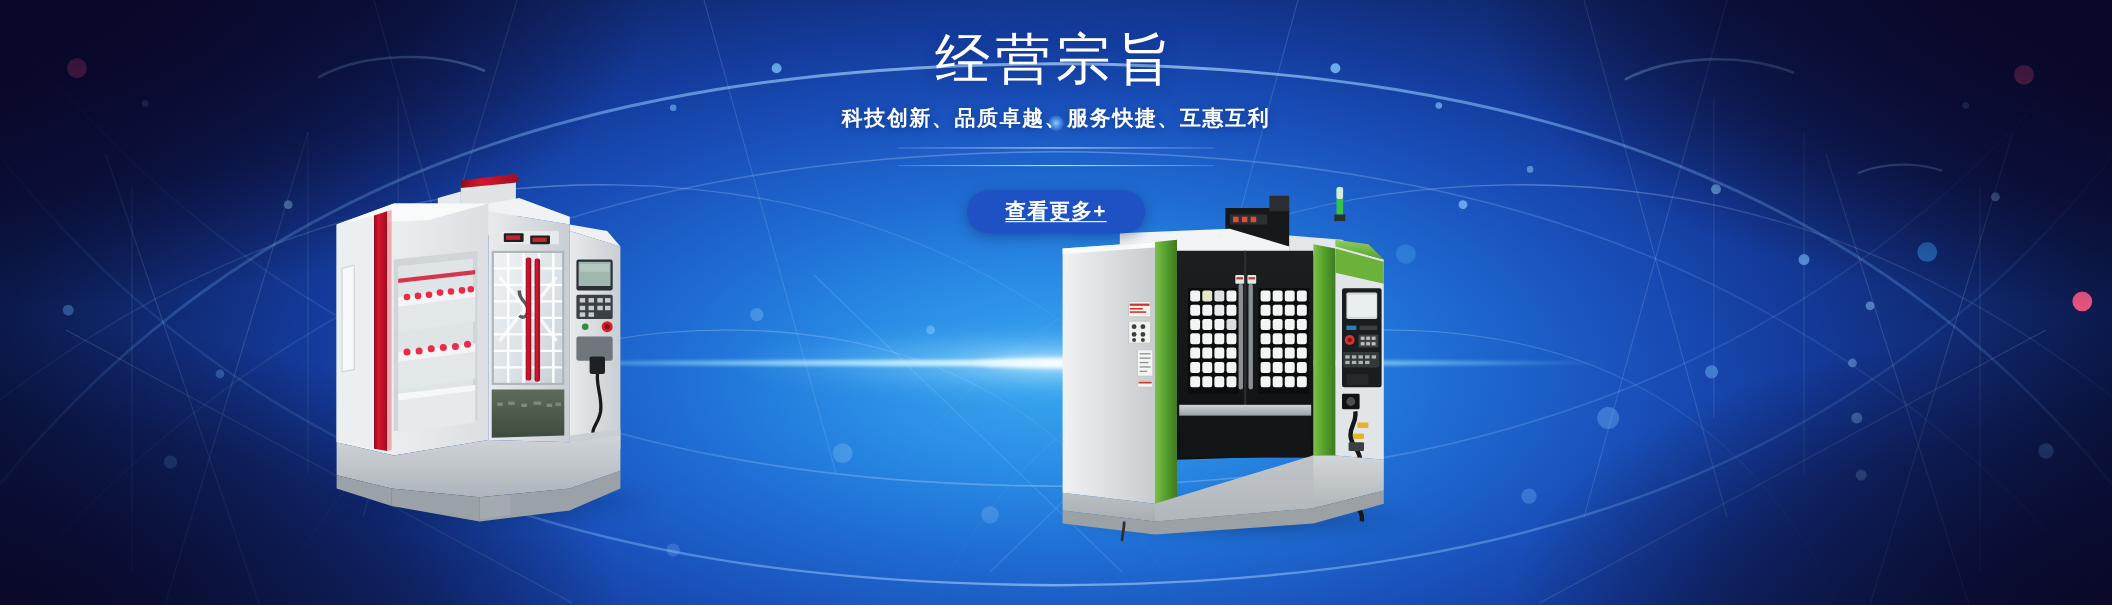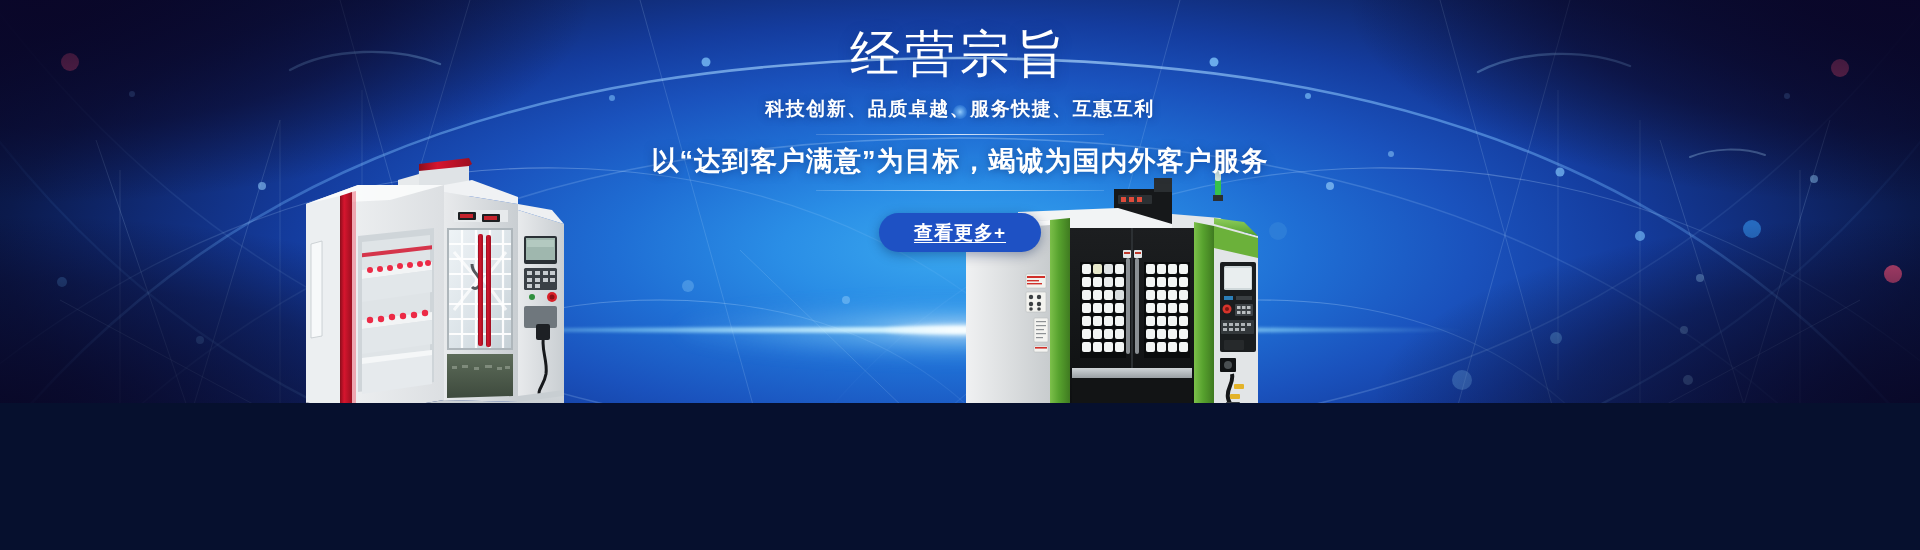--- a/index.html
+++ b/index.html
@@ -1,21 +1,21 @@
 <!DOCTYPE html>
 <html><head>
 <meta charset="utf-8">
 <title>Banner</title>
 <style>
   html,body{margin:0;padding:0;background:#06102e;}
   body{font-family:"Liberation Sans","DejaVu Sans",sans-serif;}
 
   .banner{
     position:relative;
-    width:1920px;height:403px;
+    width:1920px;height:550px;
     overflow:hidden;
     background:#0a1540;
   }
 
   
   .bg-base{
     position:absolute;inset:0;
     background:
       radial-gradient(ellipse 58% 95% at 50% 62%, #3aa8ef 0%, #2a8ee6 16%, #1f6ed4 31%, #1a52bd 46%, #143c9e 60%, #102a73 74%, #0b1a4c 86%, #070f33 100%);
   }
@@ -608,18 +608,17 @@
     <path d="M92,296 L236,252 L236,300 L92,312 Z" fill="#b7bcc0" opacity="0.65"></path>
     <path d="M8,302 L92,312 L236,300 L300,284 L300,296 L236,314 L92,324 L8,314 Z" fill="#9ba1a5"></path>
 
     <path d="M64,312 c 0,8 -2,12 -2,18" stroke="#2b2f32" stroke-width="2.5" fill="none"></path>
   </svg>
 
   <div class="content">
     <h1 class="title">经营宗旨</h1>
     <p class="subtitle">科技创新、品质卓越、服务快捷、互惠互利</p>
     <div class="rule"></div>
-    <p class="tagline">以“达到客户满意”为目标，竭诚为国内外客户服务</p>
     <div class="rule2"></div>
     <button class="cta">查看更多+</button>
   </div>
 
 </div>
 
 </body></html>

